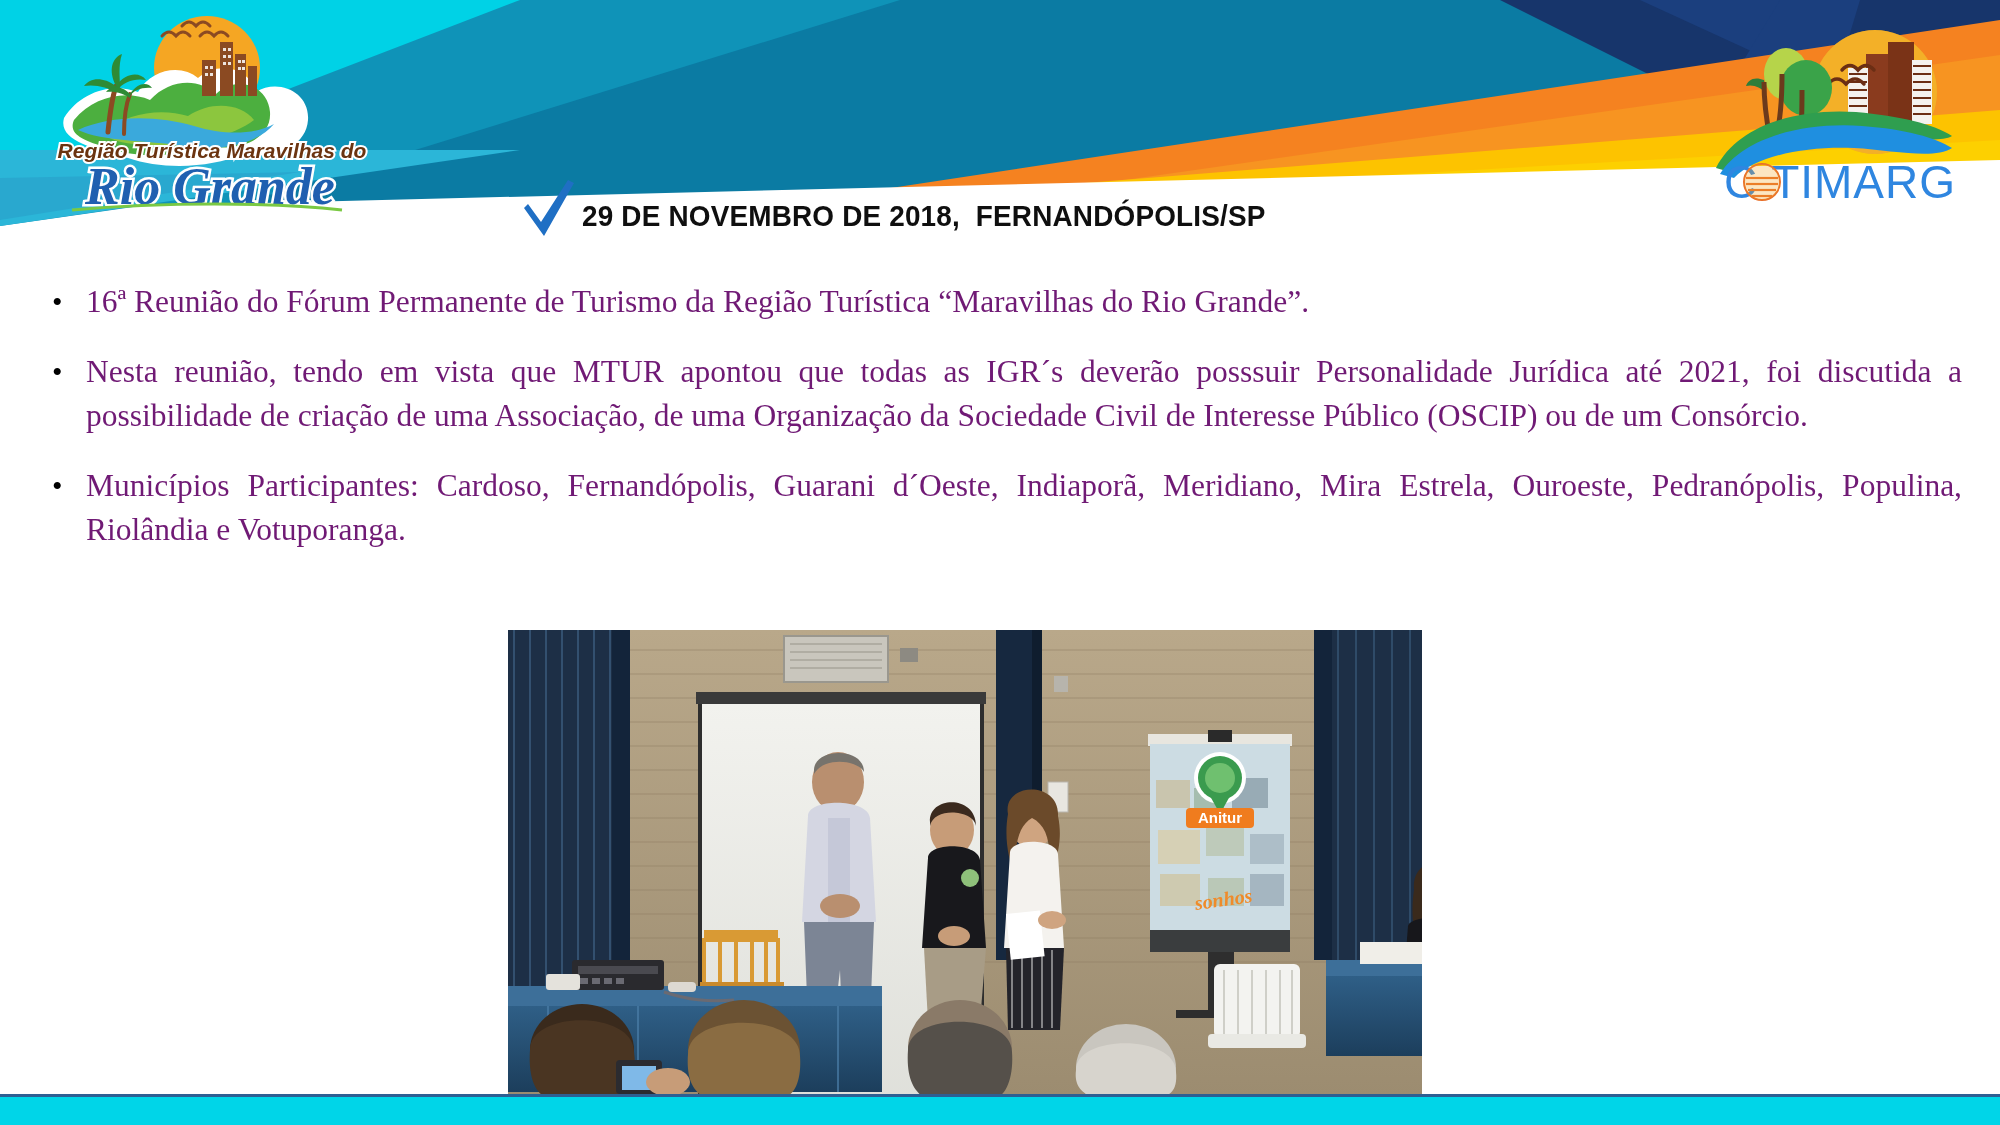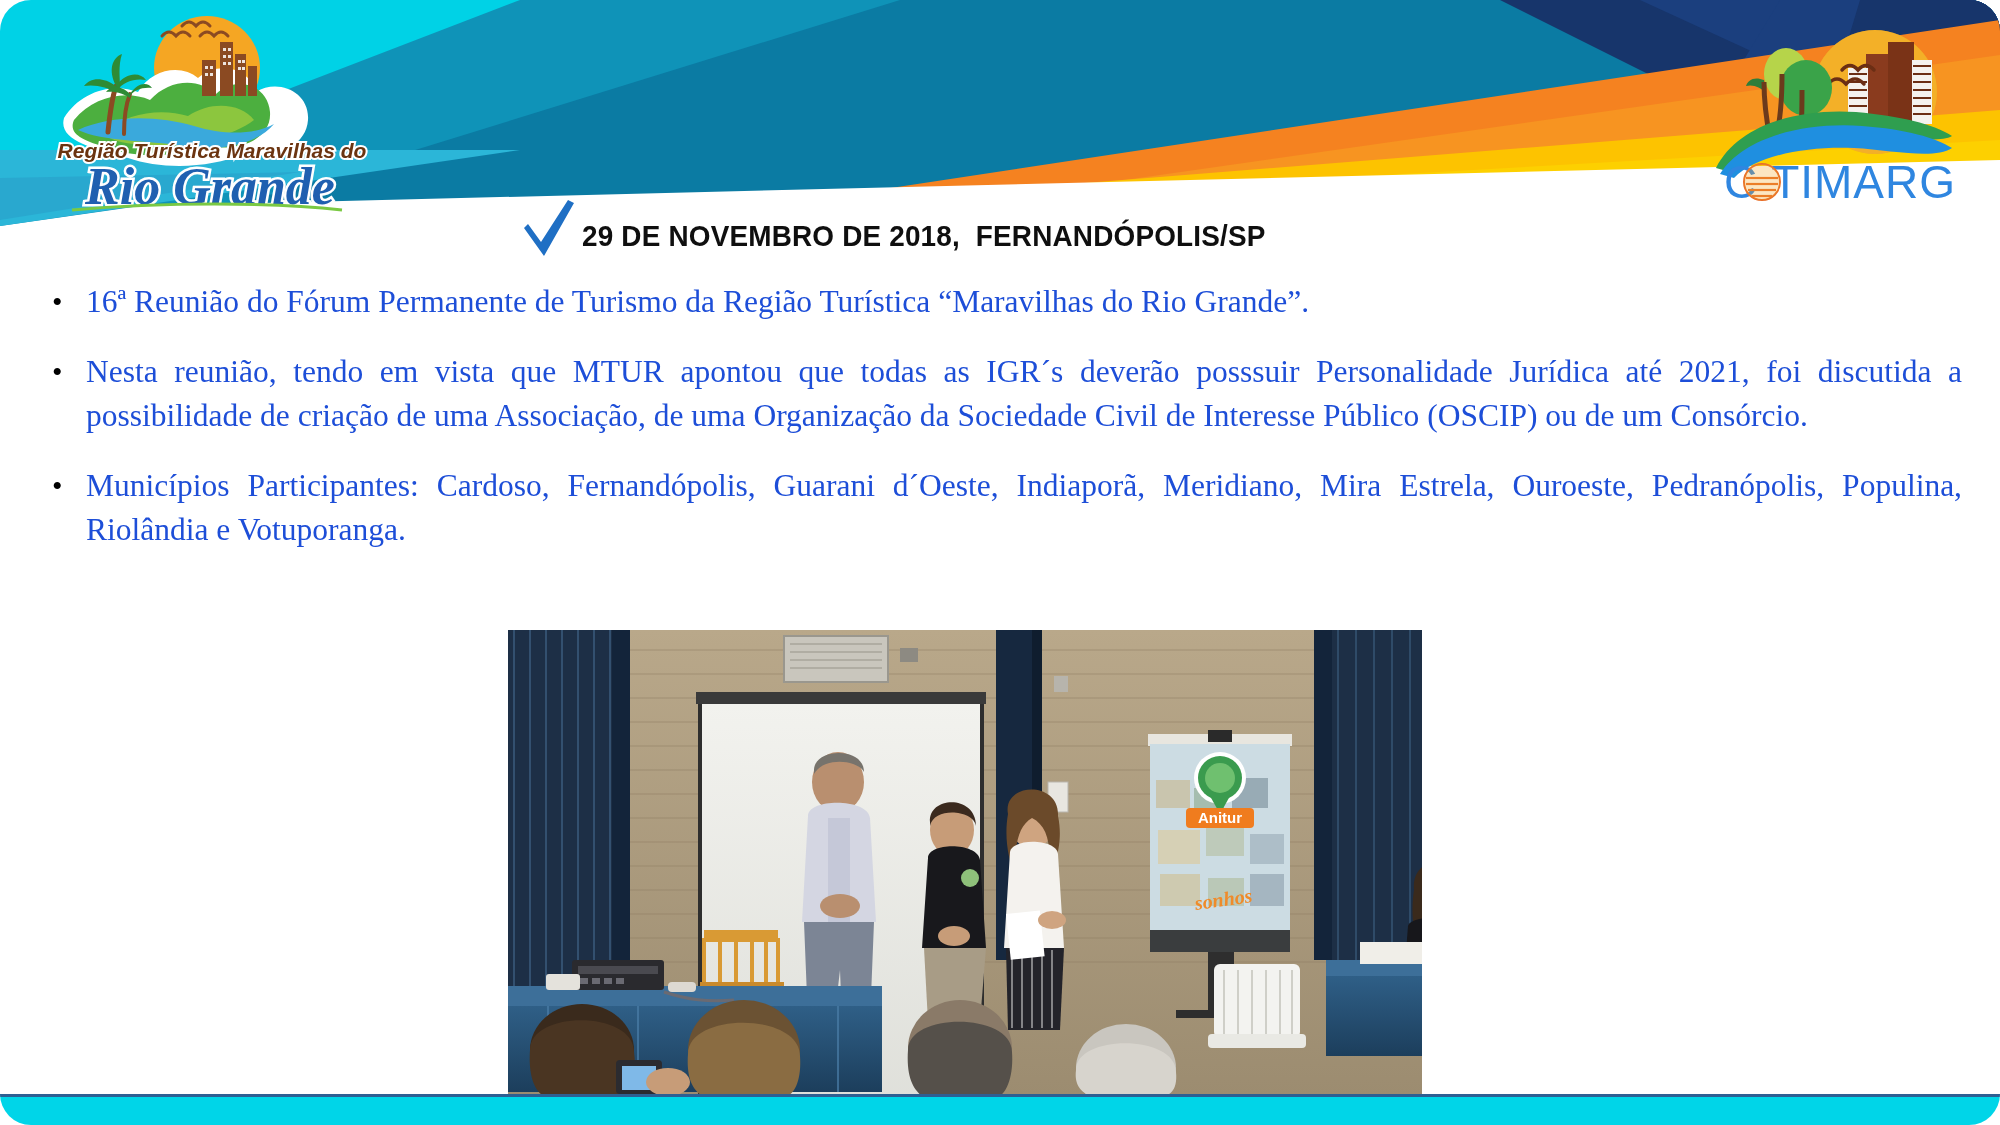--- a/index.html
+++ b/index.html
@@ -3,38 +3,38 @@
 <meta charset="utf-8">
 <style>
   html,body{margin:0;padding:0;}
   body{
     width:2000px;height:1125px;
     background:#ffffff;
     font-family:"Liberation Serif", serif;
     overflow:hidden;
     position:relative;
   }
-  .slide{position:absolute;inset:0;background:#fff;overflow:hidden;border-radius:31px;}
+  .slide{position:absolute;inset:0;background:#fff;overflow:hidden;}
 
   
   .header{position:absolute;left:0;top:0;width:2000px;height:232px;overflow:hidden;}
   .header svg{display:block;width:2000px;height:232px;}
 
   
   .logo-left{position:absolute;left:42px;top:8px;width:340px;height:212px;}
   .logo-left svg{display:block;width:340px;height:212px;}
 
   
   .logo-right{position:absolute;left:1690px;top:12px;width:290px;height:200px;}
   .logo-right svg{display:block;width:290px;height:200px;}
 
   
   .title-row{
     position:absolute;left:520px;top:192px;
-    display:flex;align-items:center;gap:4px;margin-top:20px;
+    display:flex;align-items:center;gap:4px;
   }
   .check-icon{display:block;width:58px;height:62px;margin-top:-14px;}
   .title-text{
     font-family:"Liberation Sans", sans-serif;
     font-weight:bold;
     font-size:30px;
     color:#0f0f0f;
     letter-spacing:0.2px;
     white-space:pre;
     transform:scaleX(0.93);
@@ -54,21 +54,21 @@
     width:34px;
     font-size:30px;
     line-height:44px;
     color:#000;
     text-align:left;
   }
   .bullet .btext{
     flex:1 1 auto;
     font-size:31.5px;
     line-height:44px;
-    color:#1d4ed8;
+    color:#701a75;
     text-align:justify;
     text-justify:inter-word;
     font-family:"Liberation Serif", serif;
   }
   .bullet.nojust .btext{text-align:left;}
 
   
   .photo{
     position:absolute;left:508px;top:630px;width:914px;height:466px;
     overflow:hidden;background:#2b2e33;

